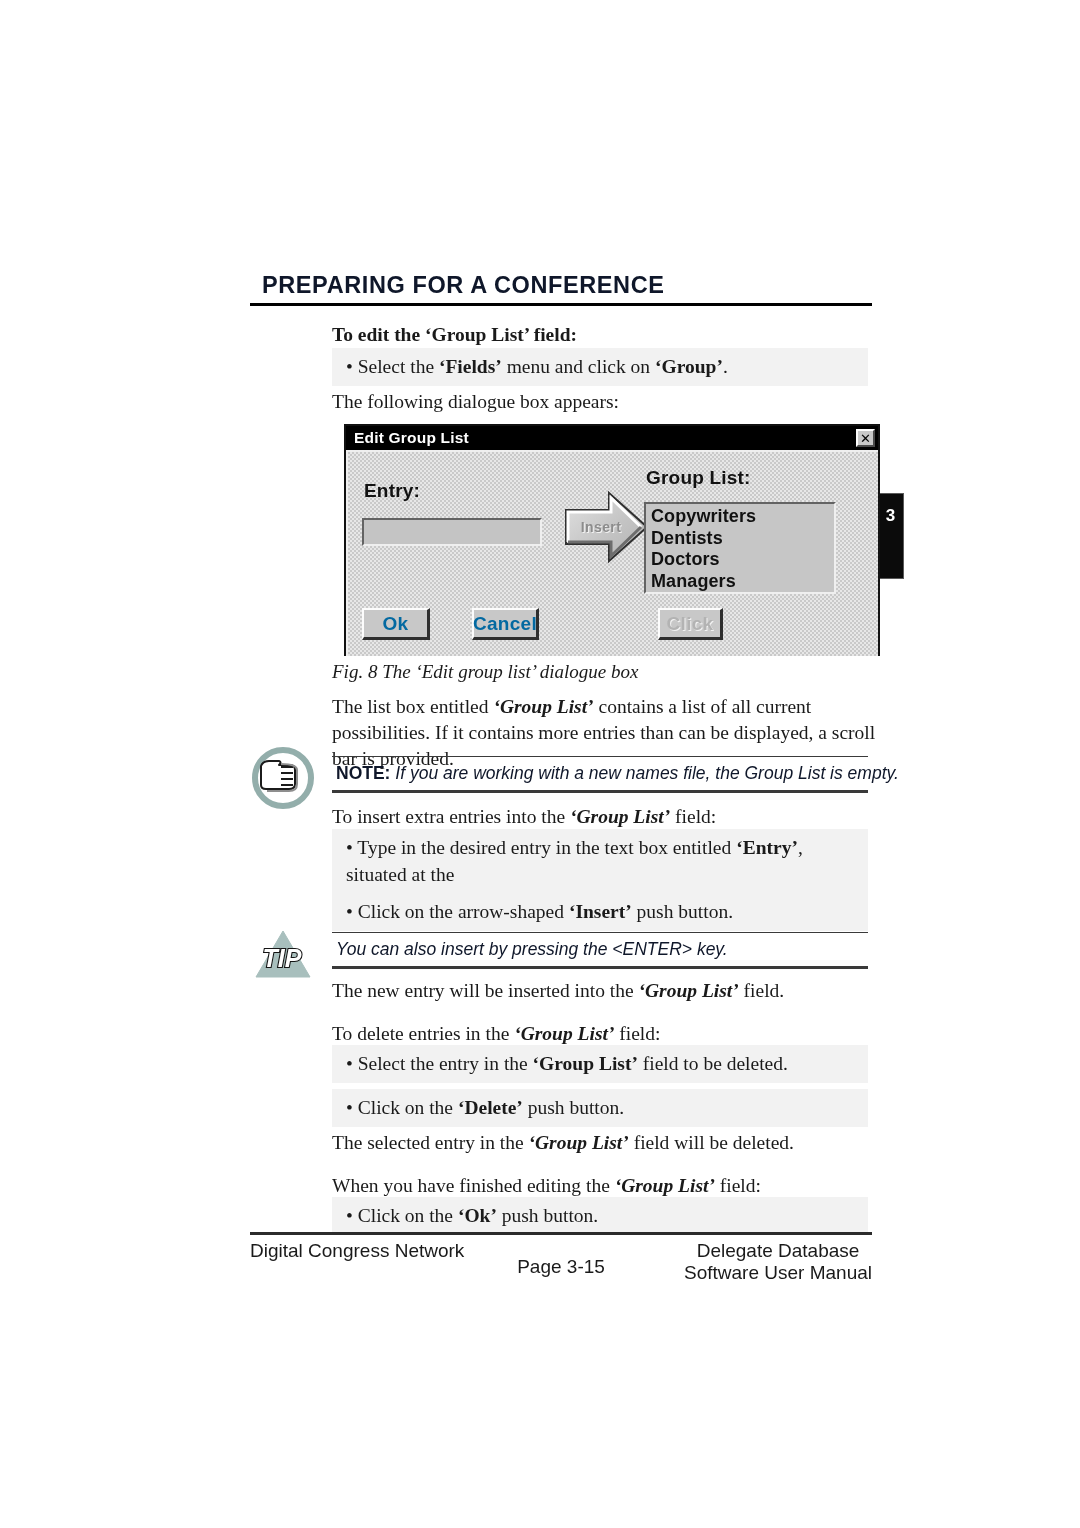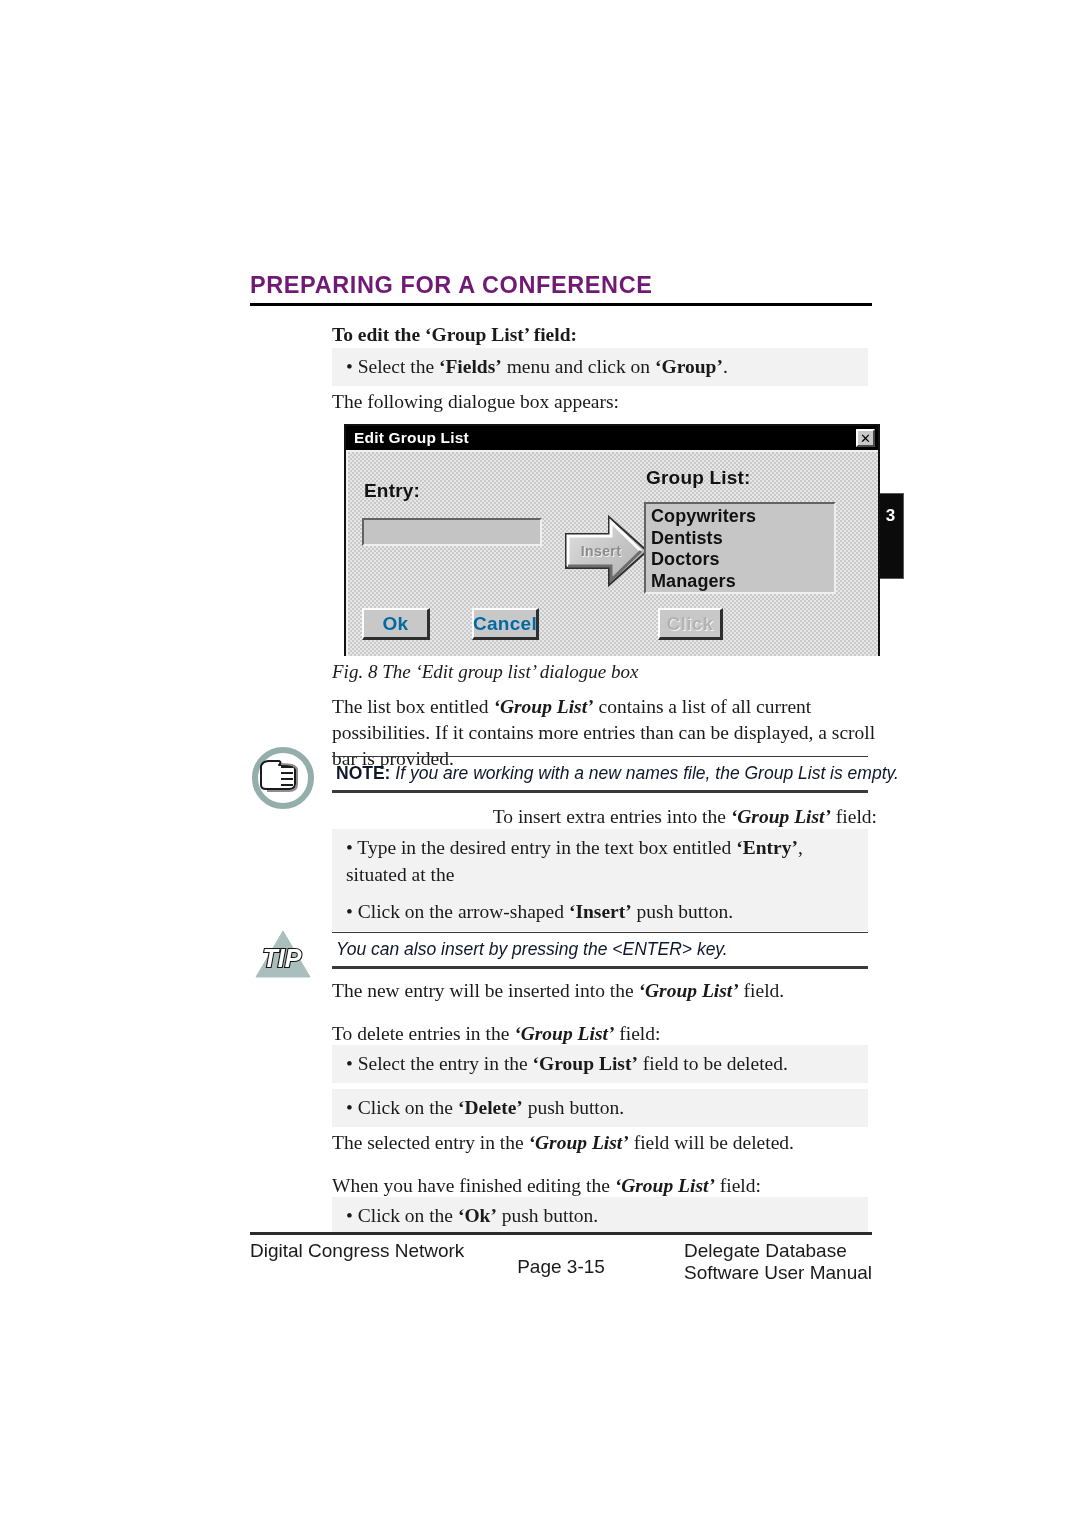--- a/index.html
+++ b/index.html
@@ -27,23 +27,24 @@
     position: absolute;
     left: 250px;
     top: 274px;
     width: 622px;
   }
   .chapter-head .title {
     font-family: "Liberation Sans", "DejaVu Sans", sans-serif;
     font-weight: bold;
     font-size: 23.5px;
     letter-spacing: 0.6px;
-    color: #701a75;
+    color: #0f172a;
     line-height: 1.0;
     white-space: nowrap;
+    margin-left: 12px;
   }
   .chapter-head .rule {
     margin-top: 5px;
     height: 3px;
     background: #000;
     width: 622px;
   }
 
   
   .tx {
@@ -255,21 +256,20 @@
     letter-spacing: 0.1px;
   }
 
   
   .insert-btn {
     position: absolute;
     left: 214px;
     top: 38px;
     width: 88px;
     height: 62px;
-    margin-top: 24px;
   }
   .insert-btn .arw-txt {
     position: absolute;
     left: 12px;
     top: 29px;
     width: 54px;
     text-align: center;
     font-family: "Liberation Sans", "DejaVu Sans", sans-serif;
     font-weight: bold;
     font-size: 14px;
@@ -319,21 +319,21 @@
     top: 1238px;
     left: 250px;
     width: 622px;
     height: 56px;
     font-family: "Liberation Sans", "DejaVu Sans", sans-serif;
     font-size: 19px;
     color: #1a1a1a;
   }
   .f-left   { position: absolute; left: 0;   top: 2px;  }
   .f-center { position: absolute; left: 0; right: 0; top: 18px; text-align: center; }
-  .f-right  { position: absolute; right: 0; top: 2px;  text-align: left; line-height: 22px; }
+  .f-right  { position: absolute; right: 0; top: 2px;  text-align: center; line-height: 22px; }
 </style>
 </head>
 <body>
 
 <div class="page">
 
   <div class="chapter-head">
     <div class="title">PREPARING FOR A CONFERENCE</div>
     <div class="rule"></div>
   </div>
@@ -413,21 +413,21 @@
         <path d="M22,18 L34,18" stroke="#1b1b1b" stroke-width="2"></path>
         <path d="M22,24 L34,24" stroke="#1b1b1b" stroke-width="2"></path>
         <path d="M22,3 Q38,3 38,9 L38,23 Q38,30 30,30 L8,30" fill="none" stroke="#8e8e8e" stroke-width="2"></path>
       </g>
     </svg>
   </div>
   <div class="callout" style="top:756px;">
     <span class="lbl">NOTE:</span><span> If you are working with a new names file, the Group List is empty.</span>
   </div>
 
-  <div class="tx" style="left:332px; top:804px; width:545px;text-align:right;">
+  <div class="tx" style="left:332px; top:804px; width:545px;">
     <span>To insert extra entries into the </span><b class="it">‘Group List’</b><span> field:</span>
   </div>
 
   <div class="band" style="top:829px;">
     <span>• Type in the desired entry in the text box entitled </span><b class="it">‘Entry’</b><span>, situated at the</span>
     <span class="hang">left-hand side of the dialogue box.</span>
   </div>
 
   <div class="band" style="top:893px;">
     <span>• Click on the arrow-shaped </span><b class="it">‘Insert’</b><span> push button.</span>

